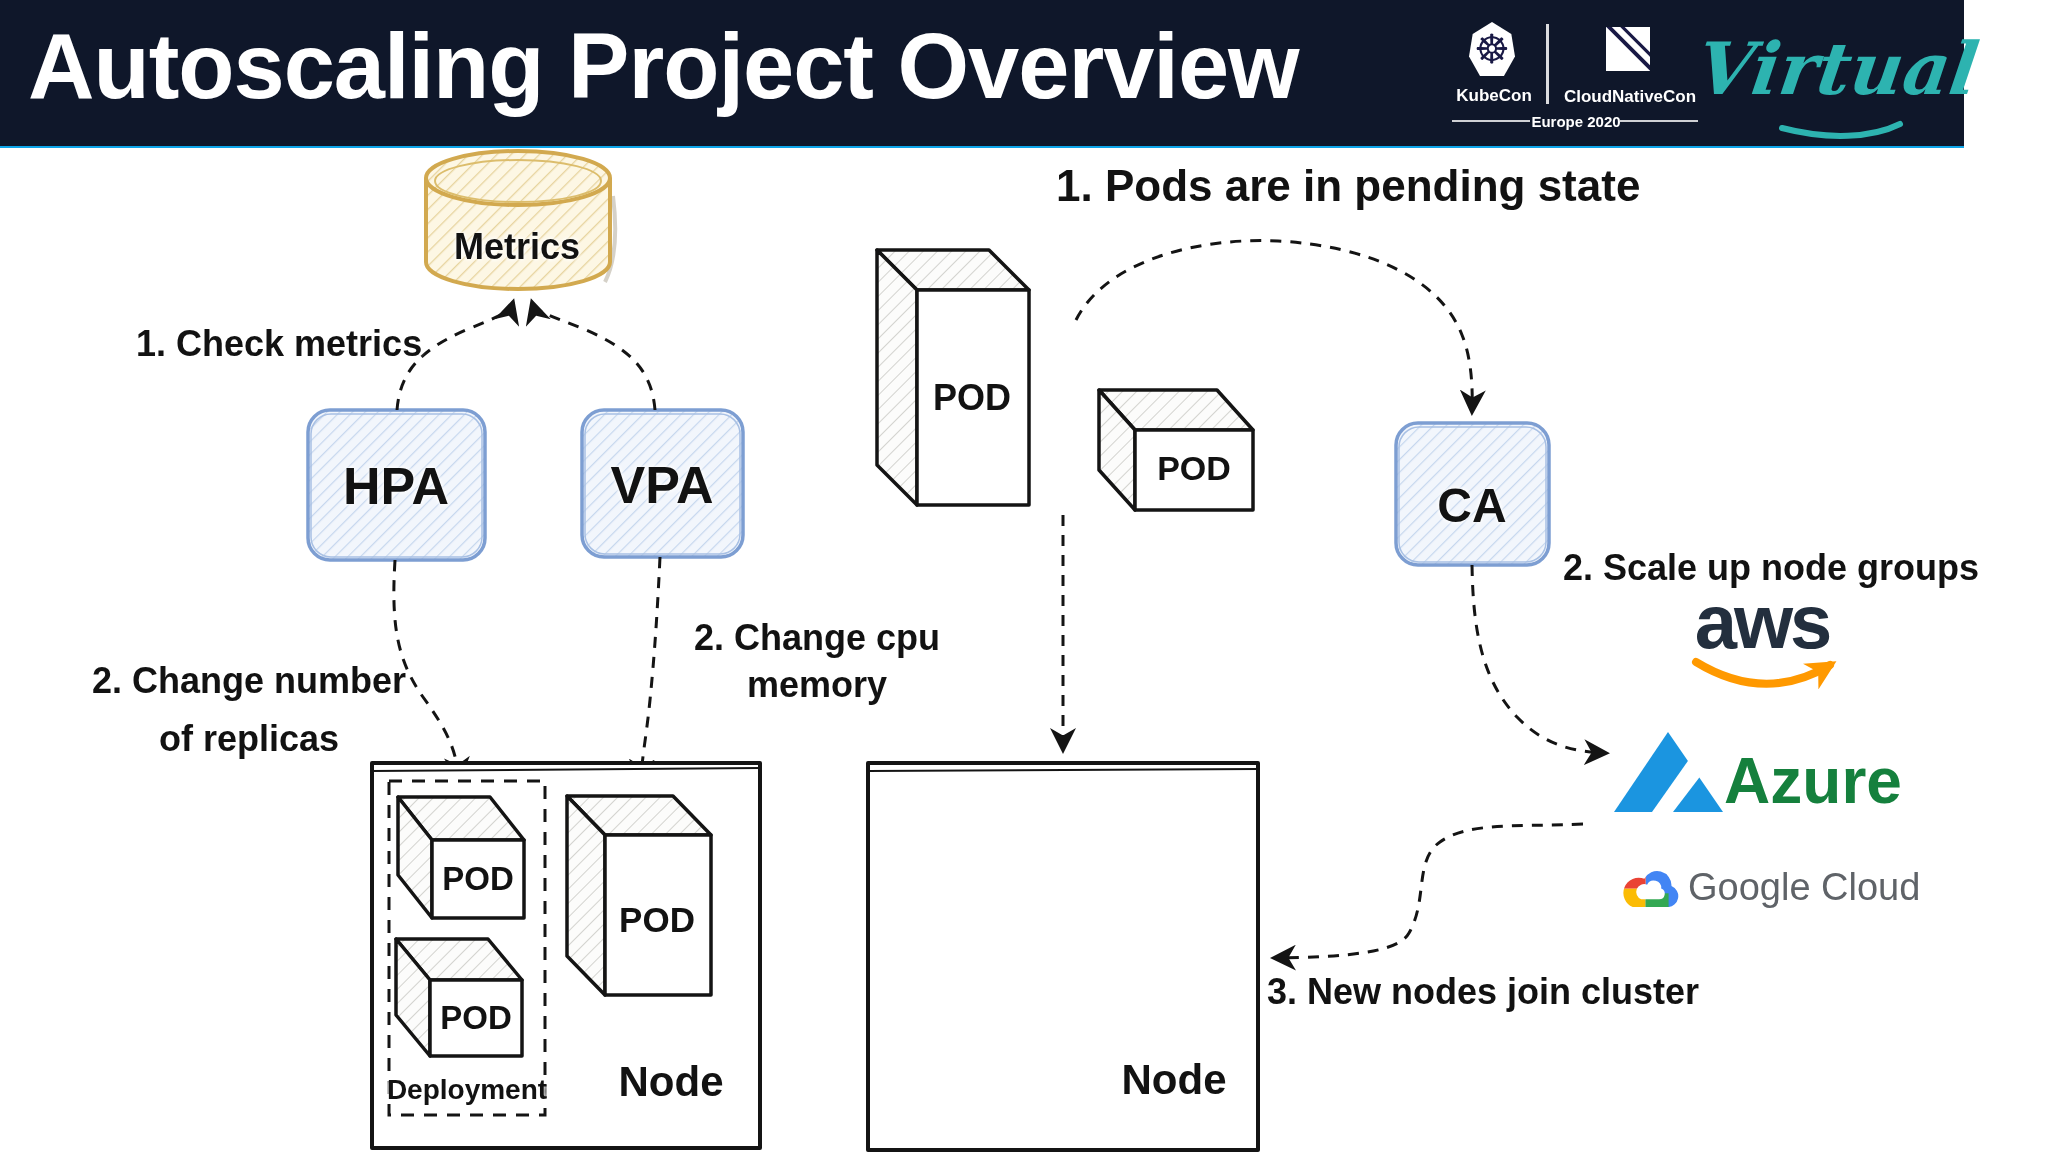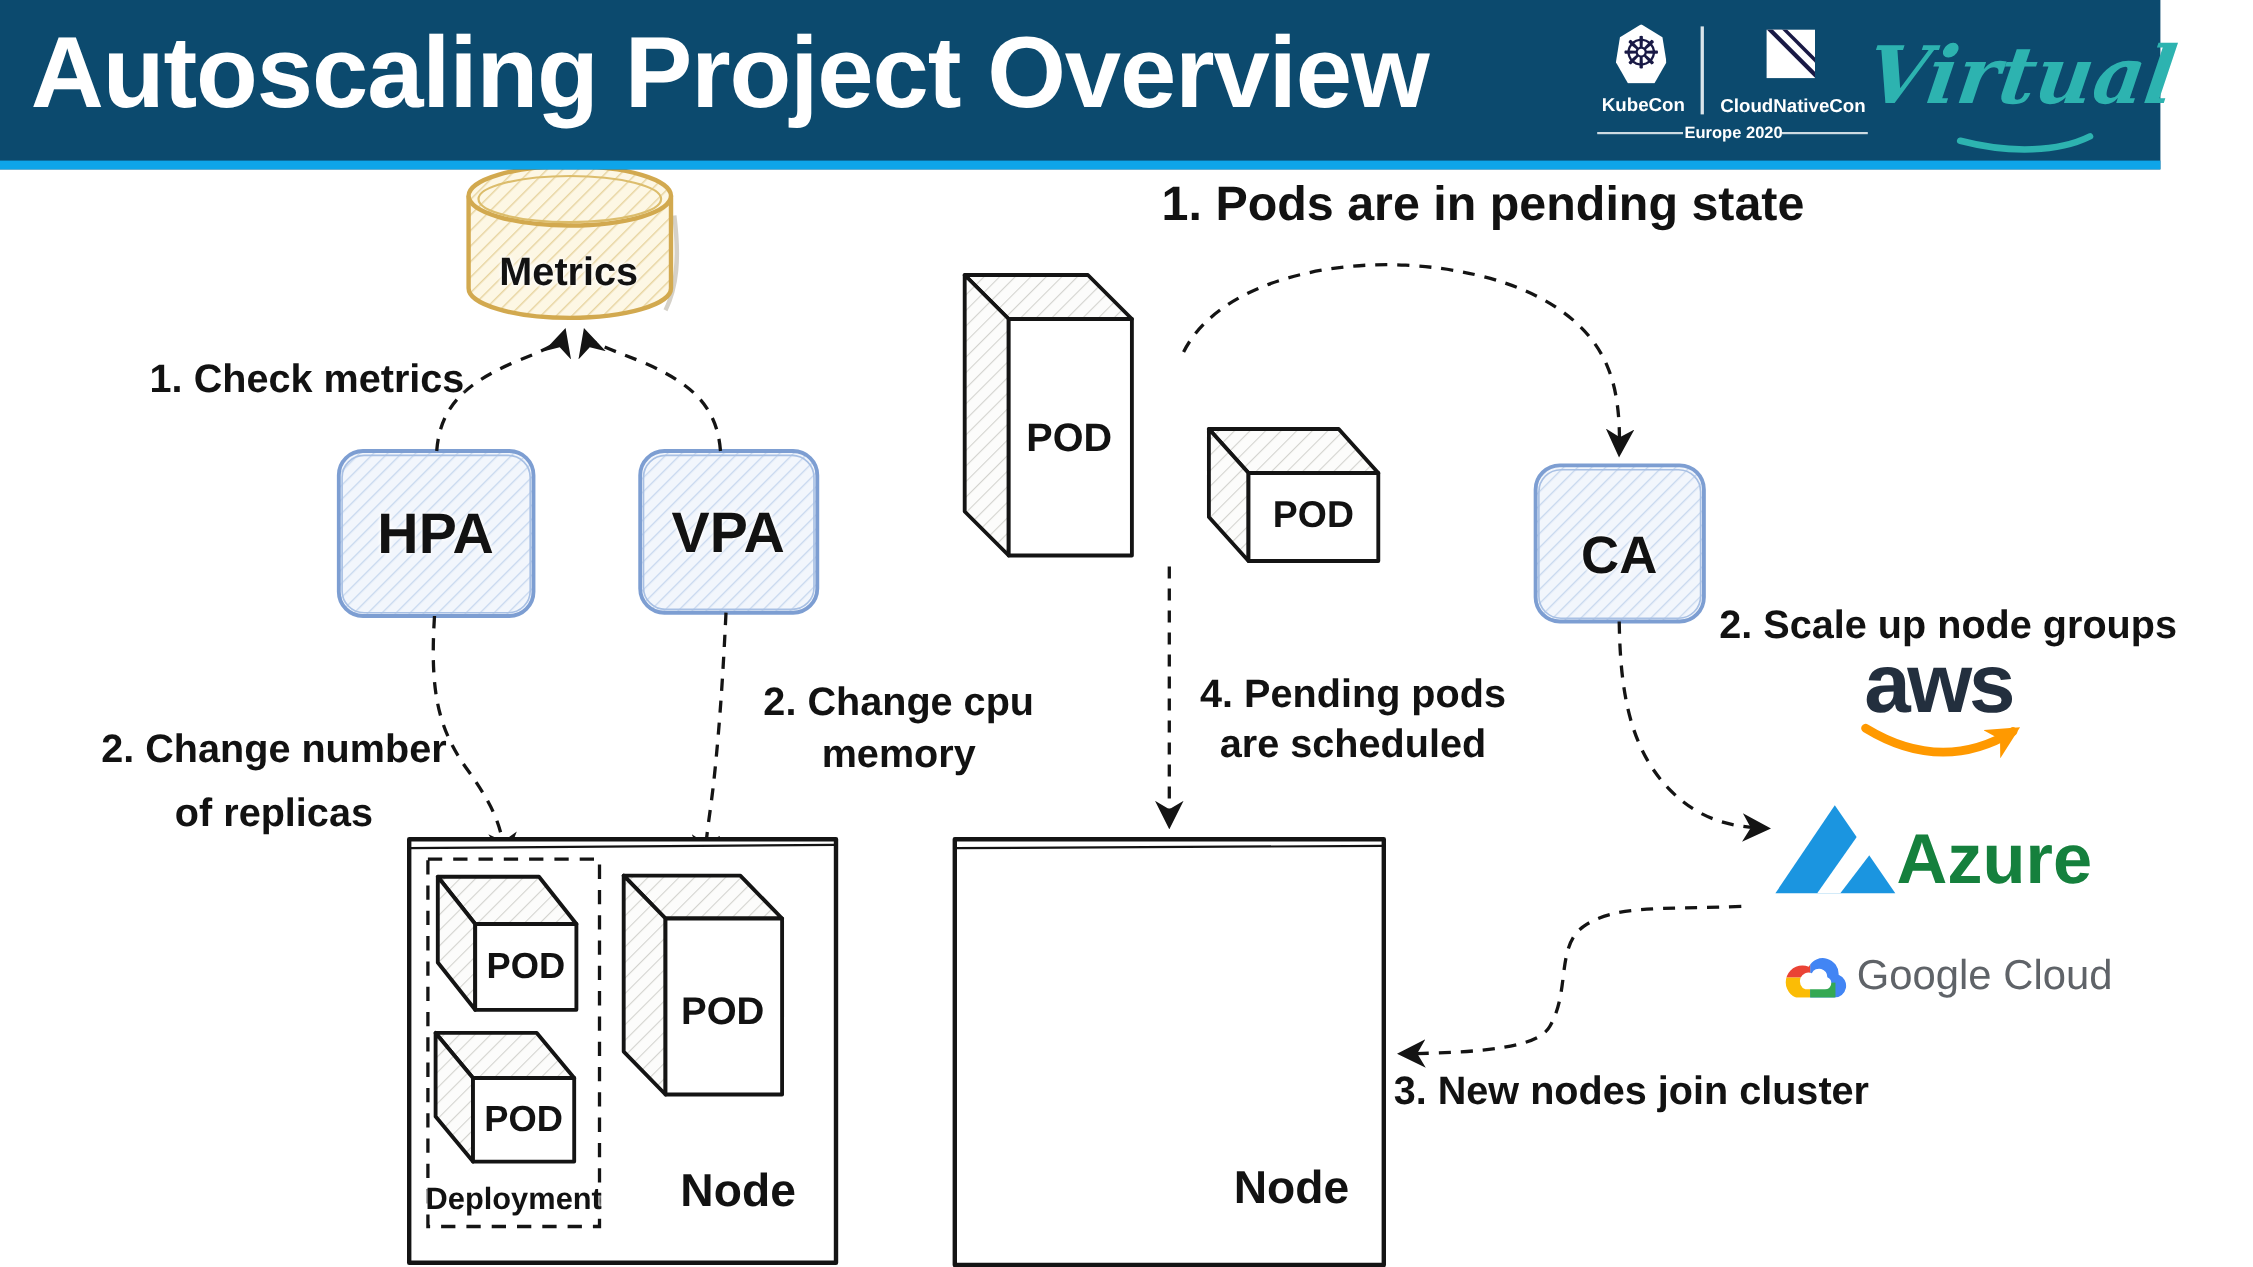--- a/index.html
+++ b/index.html
@@ -1,20 +1,20 @@
 <!DOCTYPE html>
 <html><head>
 <meta charset="utf-8">
 <style>
   html,body{margin:0;padding:0;background:#ffffff;}
   .stage{position:relative;width:2048px;height:1152px;background:#ffffff;overflow:hidden;
          font-family:"Liberation Sans",sans-serif;}
   
-  .hdr{position:absolute;left:0;top:0;width:1964px;height:146px;background:#0c4a6e;
-       border-bottom:8px solid #0ea5e9;z-index:3;}
+  .hdr{position:absolute;left:0;top:0;width:1964px;height:146px;background:#0f172a;
+       border-bottom:2px solid #0ea5e9;z-index:3;}
   .hdr h1{position:absolute;left:28px;top:14px;margin:0;color:#ffffff;font-size:92px;
           font-weight:bold;letter-spacing:-1px;white-space:nowrap;}
   .hlbl{position:absolute;transform:translate(-50%,-50%);color:#ffffff;font-weight:bold;
         white-space:nowrap;}
   .kc-icon{position:absolute;left:1469px;top:22px;width:46px;height:54px;background:#ffffff;
            clip-path:polygon(50% 0%,92% 22%,100% 64%,76% 100%,24% 100%,0% 64%,8% 22%);
            display:flex;align-items:center;justify-content:center;}
   .kc-icon span{font-family:"DejaVu Sans",sans-serif;color:#191945;font-size:40px;line-height:1;}
   .divider{position:absolute;left:1546px;top:24px;width:3px;height:80px;background:rgba(255,255,255,.85);}
   .cnc-icon{position:absolute;left:1606px;top:27px;width:44px;height:44px;background:#ffffff;overflow:hidden;}
@@ -186,24 +186,20 @@
 
   <div class="t hw cx" style="left:249px;top:652px;font-size:36px;line-height:58px;">
     <div>2. Change number</div>
     <div>of replicas</div>
   </div>
   <div class="t hw cx" style="left:817px;top:614px;font-size:36px;line-height:47px;">
     <div>2. Change cpu</div>
     <div>memory</div>
   </div>
   <div class="t hw" style="left:1056px;top:164px;font-size:44px;">1. Pods are in pending state</div>
-  <div class="t hw cx" style="left:1230px;top:608px;font-size:36px;line-height:45px;">
-    <div>4. Pending pods</div>
-    <div>are scheduled</div>
-  </div>
   <div class="t hw" style="left:1563px;top:550px;font-size:36px;">2. Scale up node groups</div>
   <div class="t hw" style="left:1267px;top:974px;font-size:36px;">3. New nodes join cluster</div>
 
   <div class="t hw ctr" style="left:972px;top:398px;font-size:36px;">POD</div>
   <div class="t hw ctr" style="left:1194px;top:468px;font-size:34px;">POD</div>
   <div class="t hw ctr" style="left:478px;top:878px;font-size:33px;">POD</div>
   <div class="t hw ctr" style="left:476px;top:1017px;font-size:33px;">POD</div>
   <div class="t hw ctr" style="left:657px;top:919px;font-size:35px;">POD</div>
 
   <div class="t hw ctr" style="left:467px;top:1090px;font-size:28px;">Deployment</div>

